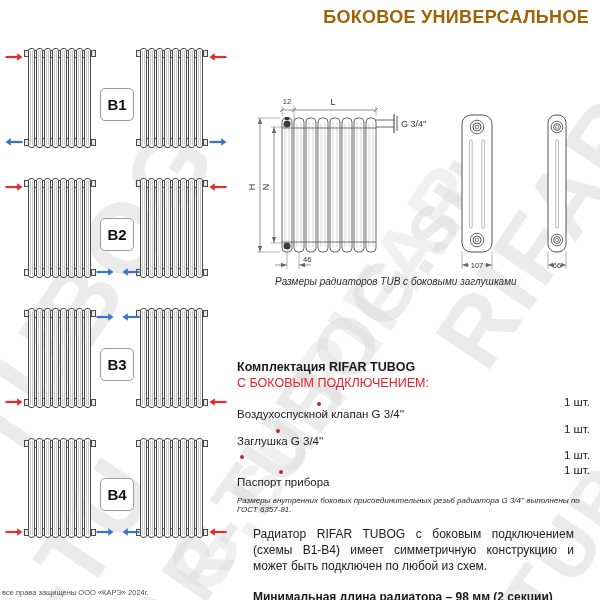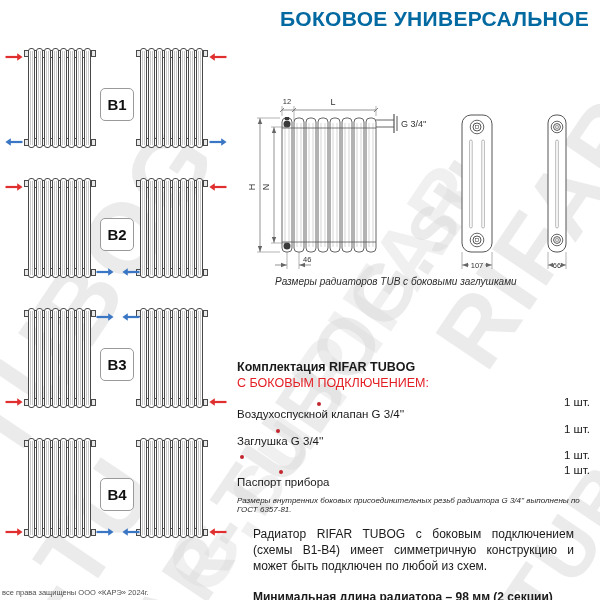--- a/index.html
+++ b/index.html
@@ -8,22 +8,22 @@
   
   .wm{position:absolute;font-weight:bold;white-space:nowrap;color:#dcdcdc;opacity:.55;
       transform-origin:0 0;z-index:0;letter-spacing:3px;line-height:1;}
   .wm0{font-size:100px;left:-60px;top:420px;transform:rotate(-56deg);}
   .wm1{font-size:95px;left:420px;top:330px;transform:rotate(-56deg);}
   .wm2{font-size:80px;left:40px;top:730px;transform:rotate(-56deg);}
   .wm3{font-size:80px;left:330px;top:830px;transform:rotate(-56deg);}
   .wm4{font-size:95px;left:-40px;top:640px;transform:rotate(-56deg);}
   .wm5{font-size:85px;left:150px;top:560px;transform:rotate(-56deg);opacity:.4;}
   
-  .title{position:absolute;top:7px;right:11px;text-align:left;font-size:21px;font-weight:bold;
-         line-height:1.12;letter-spacing:.3px;color:#0369a1;z-index:2;}
+  .title{position:absolute;top:7px;right:11px;text-align:left;font-size:18px;font-weight:bold;
+         line-height:1.12;letter-spacing:.3px;color:#a16207;z-index:2;}
   
   .schemes{position:absolute;left:0;top:0;width:232px;height:600px;z-index:1;}
   .scheme-row{position:absolute;left:0;width:232px;height:100px;}
   .row0{top:48px}.row1{top:178px}.row2{top:308px}.row3{top:438px}
   .radiator{position:absolute;top:0;width:64px;height:100px;}
   .radiator.left{left:28px}.radiator.right{left:140px}
   .band{position:absolute;left:1px;right:1px;height:8px;background:#fafafa;
         border:1px solid #4a4a4a;box-sizing:border-box;}
   .band.top{top:2px}.band.bot{bottom:2px}
   .tube{position:absolute;top:0;bottom:0;width:7px;background:#fff;border:1px solid #4a4a4a;

